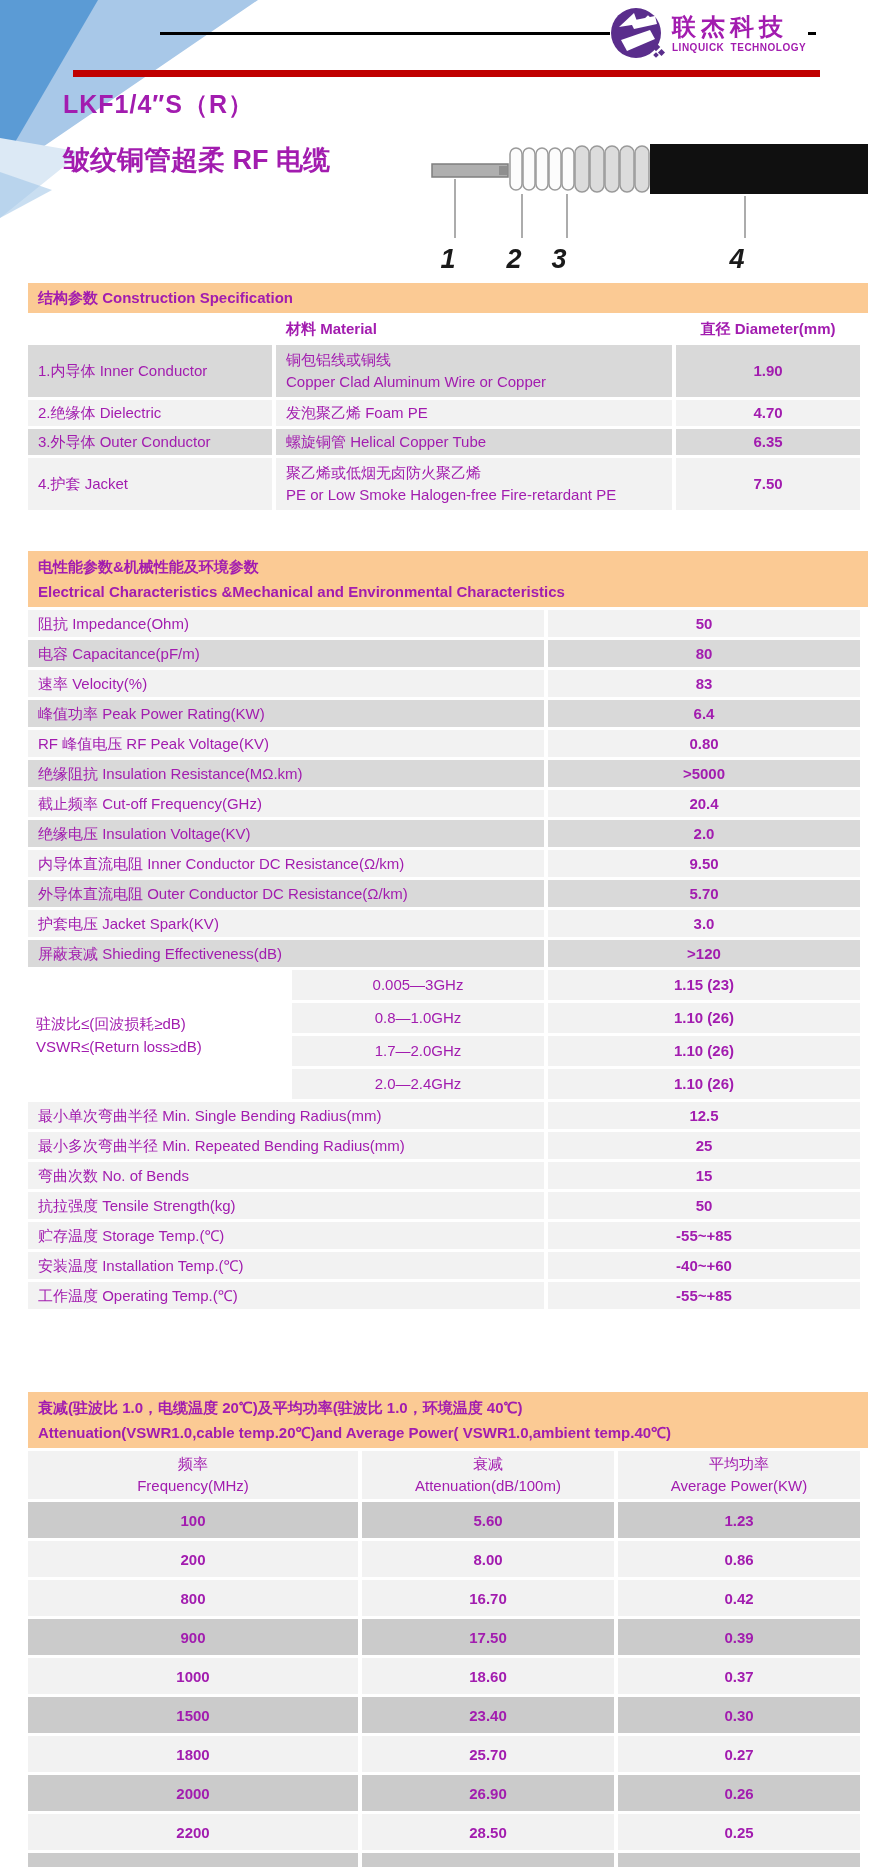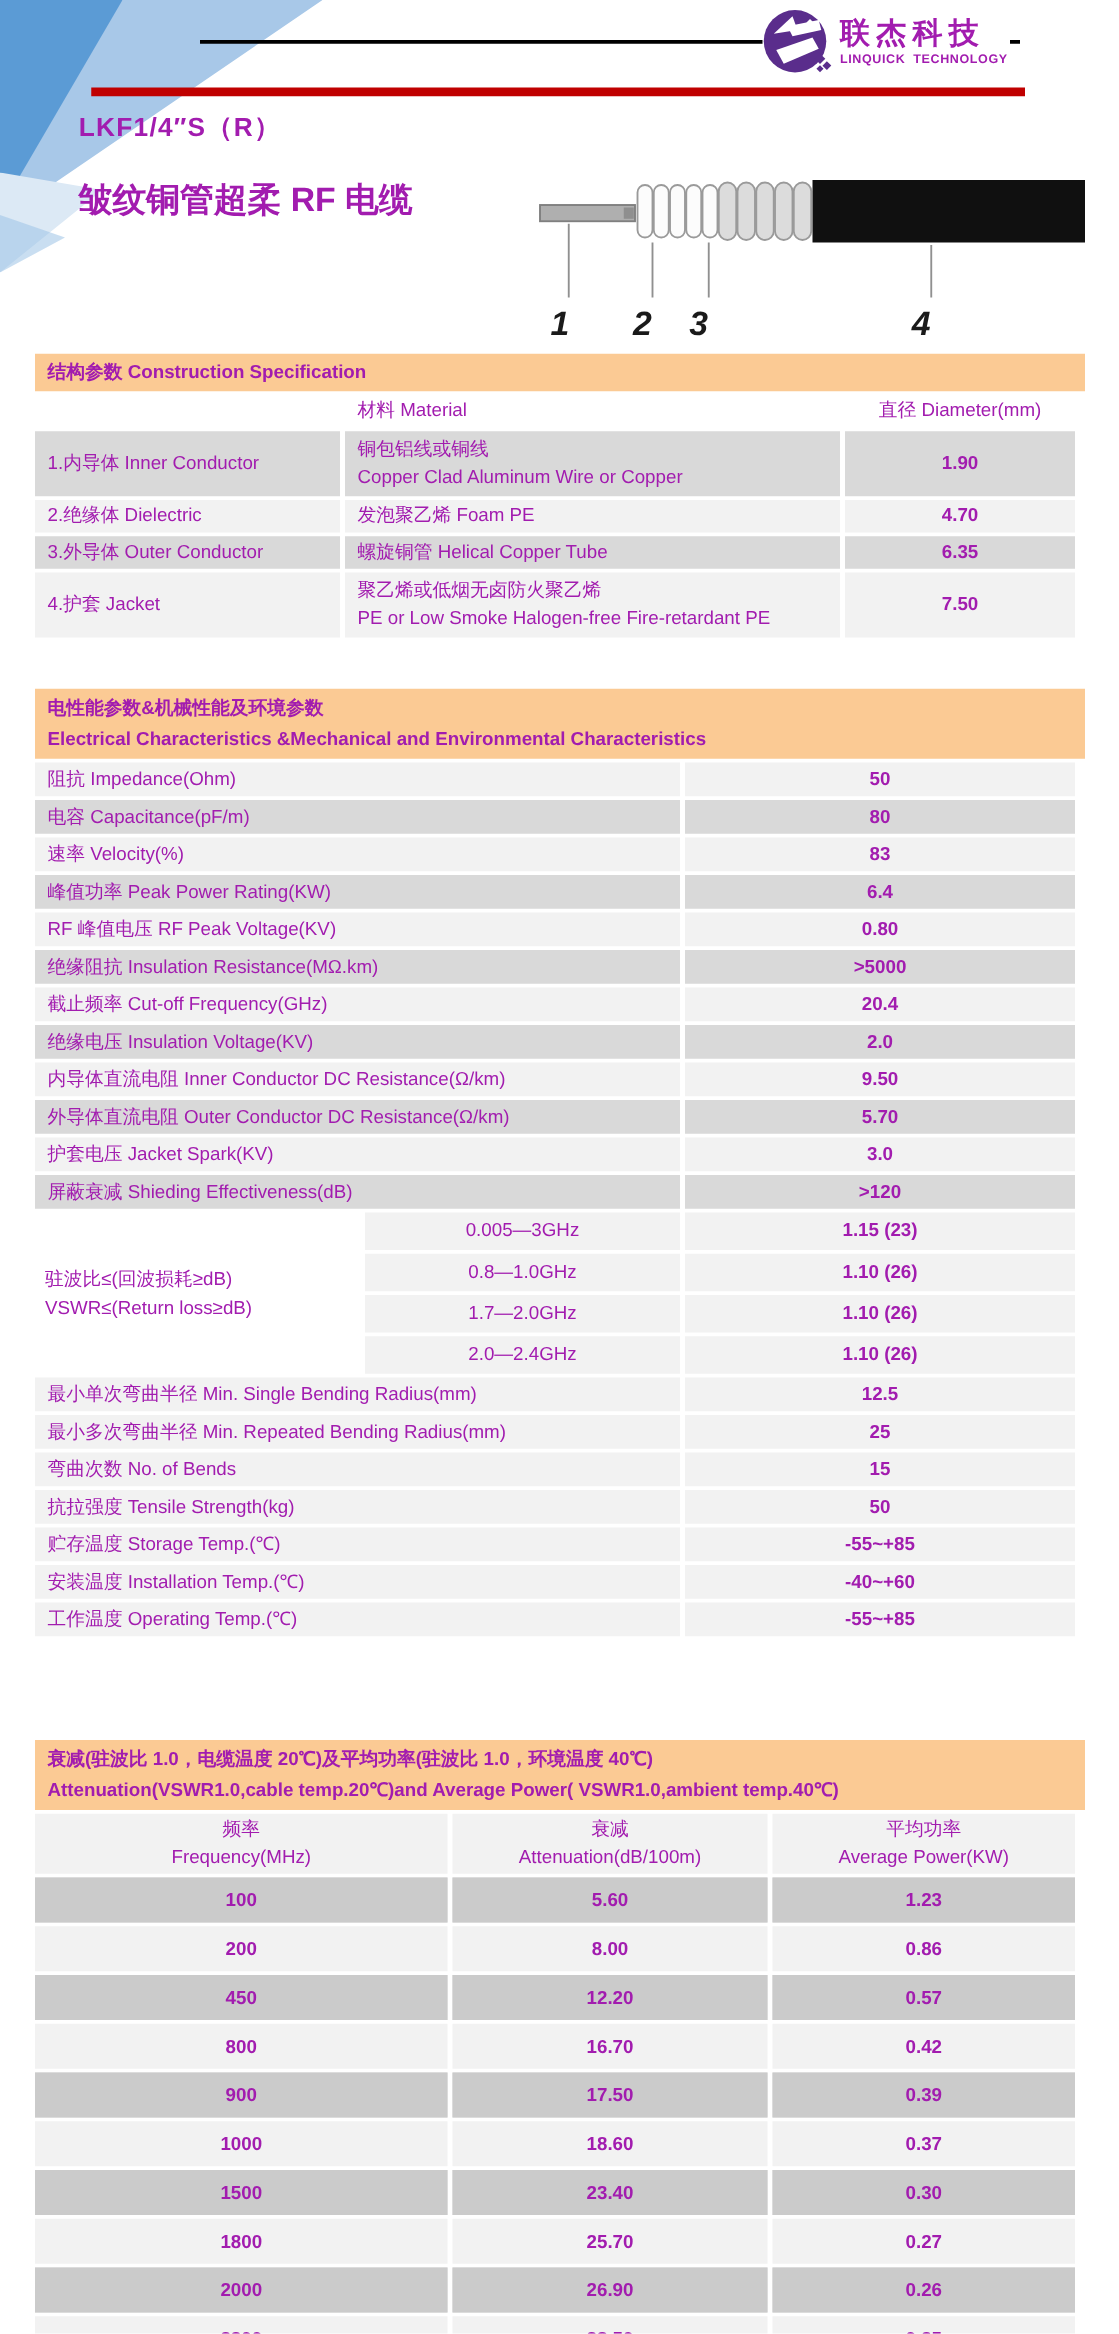--- a/index.html
+++ b/index.html
@@ -15,41 +15,41 @@
 
   
   .hdr-rule{position:absolute;left:160px;top:32px;width:656px;height:3px;background:#000;}
   .logo-box{position:absolute;left:610px;top:4px;width:198px;height:60px;background:#fff;
             display:flex;align-items:center;gap:6px;}
   .logo-text{display:flex;flex-direction:column;justify-content:center;}
   .brand-cn{font-size:24px;font-weight:700;letter-spacing:5px;line-height:28px;white-space:nowrap;}
   .brand-en{font-size:10px;font-weight:700;letter-spacing:.5px;word-spacing:3px;line-height:14px;white-space:nowrap;}
   .red-rule{position:absolute;left:73px;top:70px;width:747px;height:7px;background:#C00000;}
 
-  .model-title{position:absolute;left:63px;top:88px;font-size:21px;font-weight:700;letter-spacing:1px;}
+  .model-title{position:absolute;left:63px;top:88px;font-size:25px;font-weight:700;letter-spacing:1px;}
   .product-title{position:absolute;left:63px;top:142px;font-size:27px;font-weight:700;}
 
   .diagram{position:absolute;left:360px;top:142px;}
 
   
   .content{position:absolute;left:28px;top:283px;width:840px;}
   .band{background:#FBCA94;font-weight:700;font-size:15px;padding:3px 10px;}
   .band .line{line-height:25px;}
   .band-1{line-height:24px;}
   .sec2-band{margin-top:38px;}
   .sec3-band{margin-top:80px;}
 
   table{border-collapse:separate;border-spacing:4px 3px;margin-left:-4px;table-layout:fixed;}
   td{vertical-align:middle;font-size:15px;overflow:hidden;}
   .dark{background:#D9D9D9;}
   .lite{background:#F2F2F2;}
 
   
   .spec td{line-height:22px;padding:1px 10px;}
-  .spec .hd{font-weight:400;background:#fff;height:24px;}
+  .spec .hd{font-weight:700;background:#fff;height:24px;}
   .spec .hd-dia{text-align:center;}
   .spec .single td{height:24px;}
   .spec .double td{height:50px;}
   .spec .val{text-align:center;font-weight:700;padding:1px 2px;margin-left:44px;}
 
   
   .elec td{padding:0 10px;height:27px;line-height:26px;}
   .elec .val{text-align:center;font-weight:700;padding:0 2px;}
   .elec .freq{text-align:center;padding:0 2px;}
   .elec tr.vswr td{height:30px;}
@@ -308,25 +308,20 @@
       <tr class="dark">
             <td class="v">100</td>
             <td class="v">5.60</td>
             <td class="v">1.23</td>
           </tr>
       <tr class="lite">
             <td class="v">200</td>
             <td class="v">8.00</td>
             <td class="v">0.86</td>
           </tr>
-      <tr class="dark">
-            <td class="v">450</td>
-            <td class="v">12.20</td>
-            <td class="v">0.57</td>
-          </tr>
       <tr class="lite">
             <td class="v">800</td>
             <td class="v">16.70</td>
             <td class="v">0.42</td>
           </tr>
       <tr class="dark">
             <td class="v">900</td>
             <td class="v">17.50</td>
             <td class="v">0.39</td>
           </tr>

